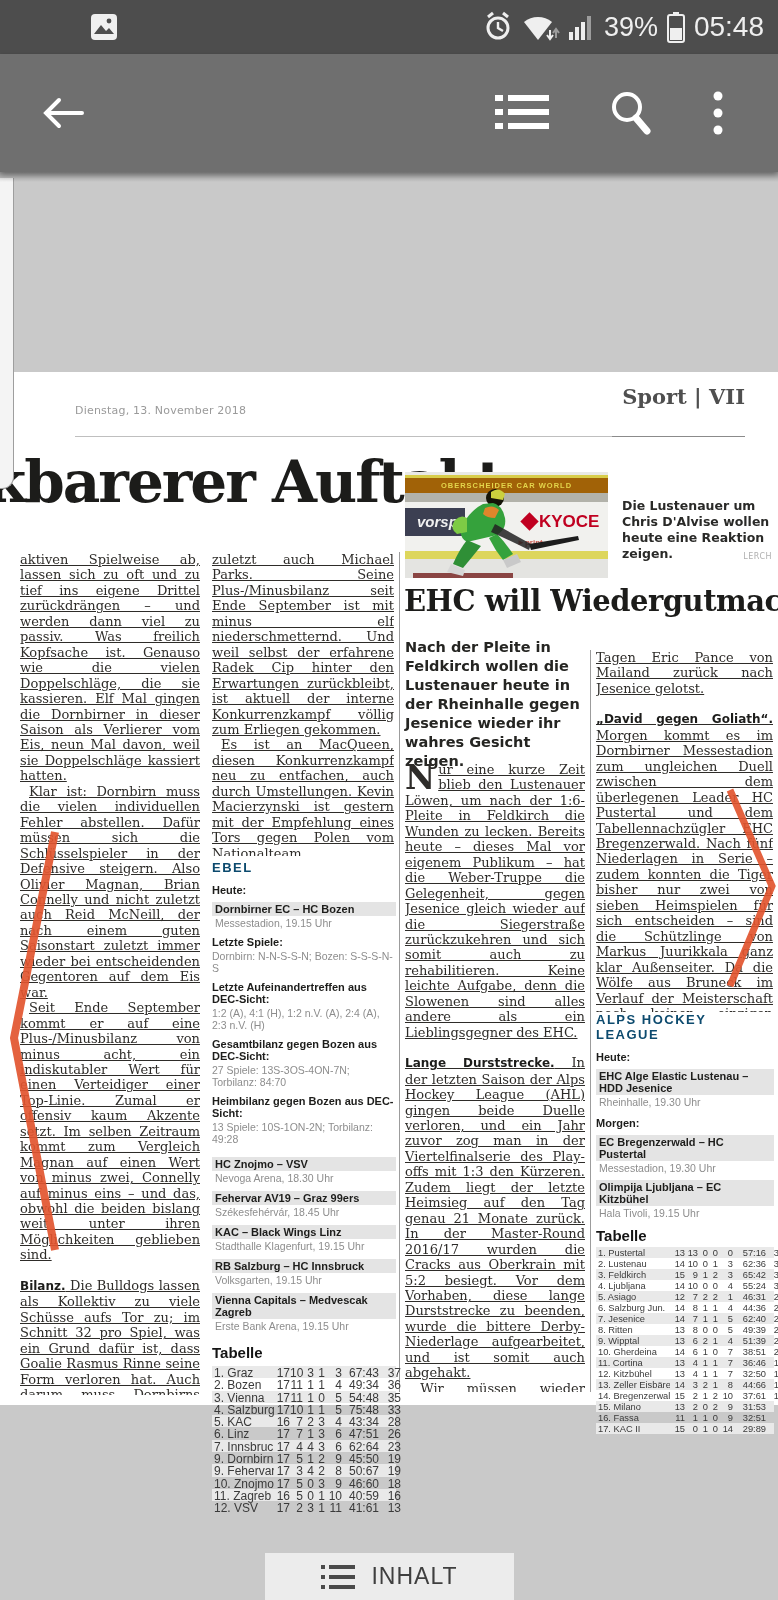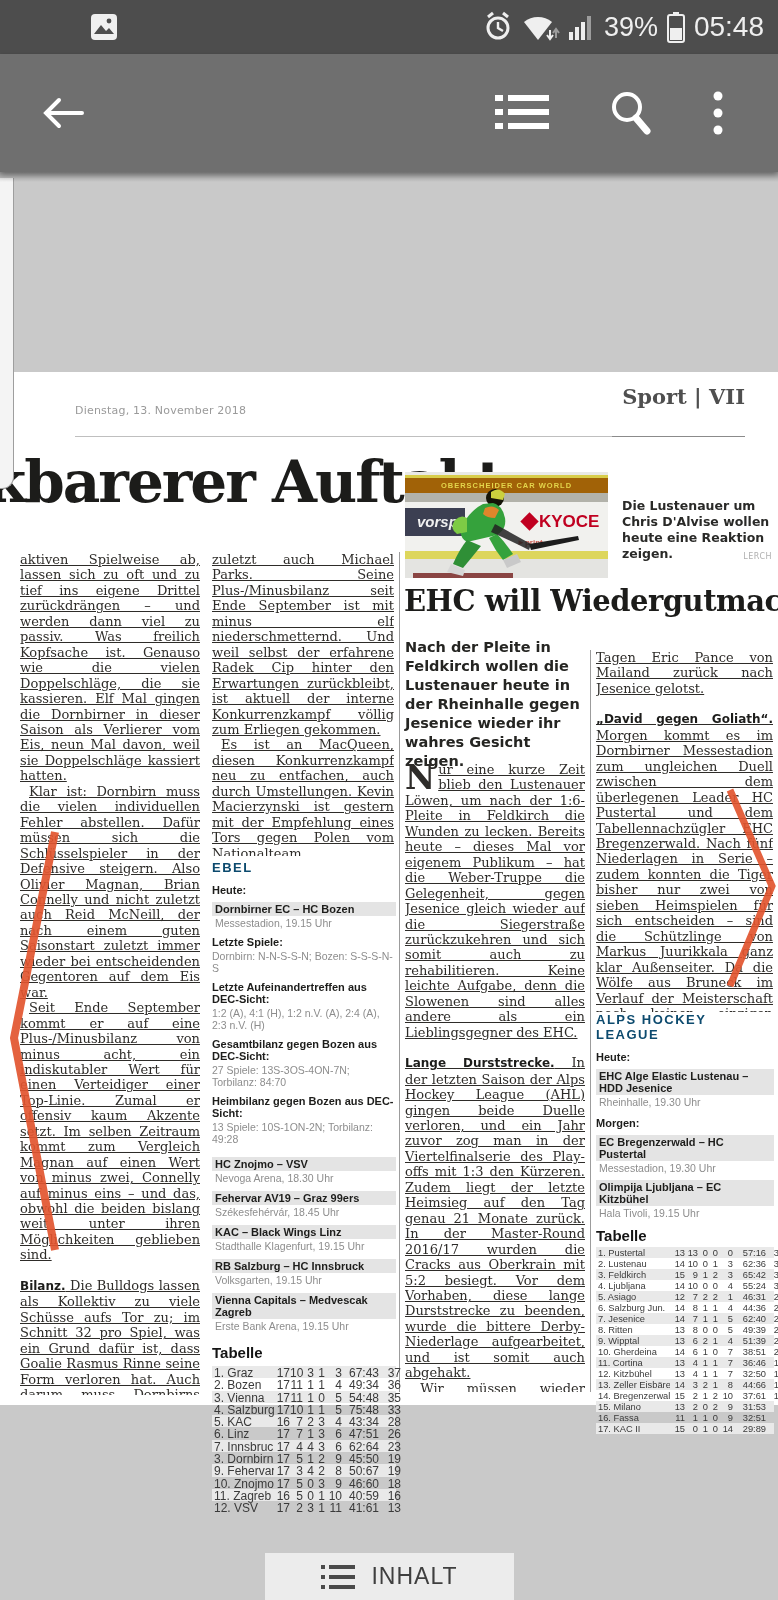--- a/index.html
+++ b/index.html
@@ -322,21 +322,21 @@
         <span class="lt-team">7. Innsbruck</span>
         <span class="lt-c">17</span>
         <span class="lt-c">4</span>
         <span class="lt-c">4</span>
         <span class="lt-c">3</span>
         <span class="lt-c">6</span>
         <span class="lt-c">62:64</span>
         <span class="lt-c">23</span>
       </div>
         <div class="lt-row">
-        <span class="lt-team">3. Dornbirn</span>
+        <span class="lt-team">9. Dornbirn</span>
         <span class="lt-c">17</span>
         <span class="lt-c">5</span>
         <span class="lt-c">1</span>
         <span class="lt-c">2</span>
         <span class="lt-c">9</span>
         <span class="lt-c">45:50</span>
         <span class="lt-c">19</span>
       </div>
         <div class="lt-row">
         <span class="lt-team">9. Fehervar</span>

